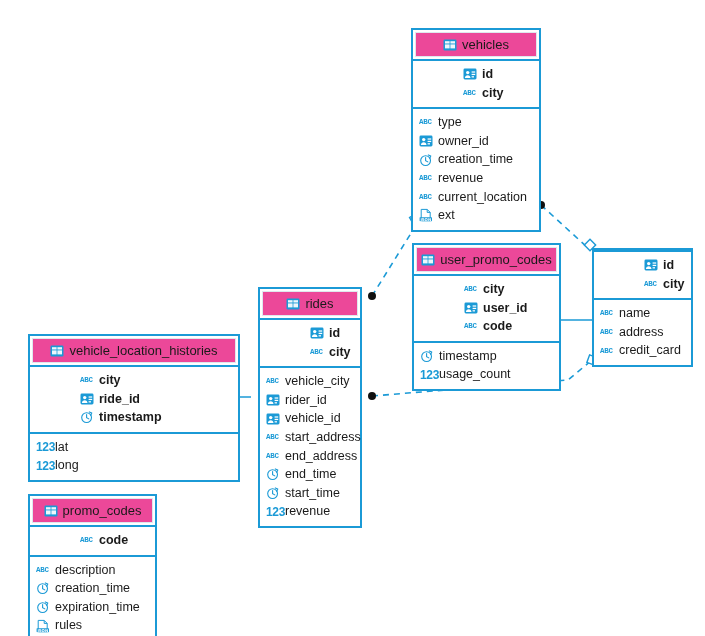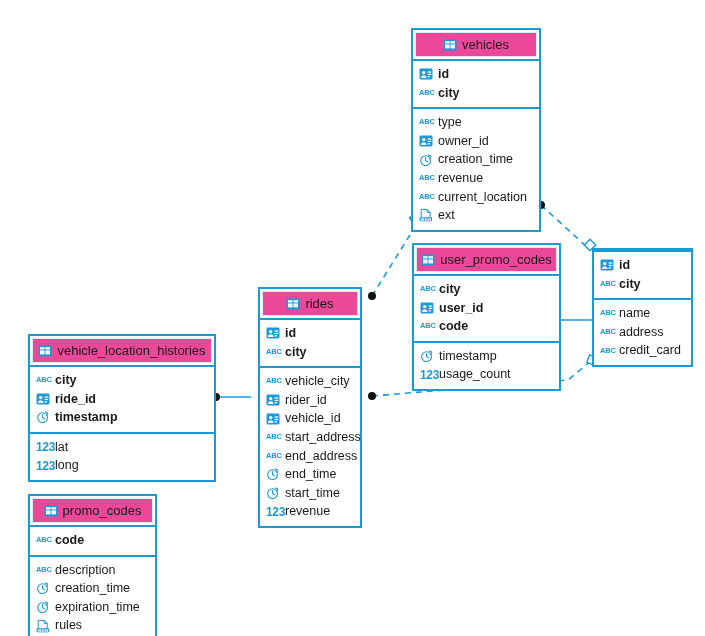--- a/index.html
+++ b/index.html
@@ -53,20 +53,21 @@
     font-size: 13px;
     color: #1a1a1a;
   }
 
   .section {
     box-sizing: border-box;
     padding: 4px 0 5px 0;
   }
   .section.keys {
     border-top: 2px solid #1b9ad6;
+    padding-left: 44px;
   }
   .section.cols {
     border-top: 2px solid #1b9ad6;
   }
 
   .field {
     display: flex;
     align-items: center;
     gap: 5px;
     height: 18.6px;
@@ -84,21 +85,21 @@
     width: 14px;
     height: 14px;
     flex: 0 0 14px;
     display: inline-block;
     position: relative;
     line-height: 0;
   }
   .ic svg { display: block; }
 
   .ic-abc {
-    font-family: Liberation Sans, sans-serif;
+    font-family: Liberation Mono, monospace;
     font-size: 7.5px;
     font-weight: bold;
     color: #1b9ad6;
     letter-spacing: -0.2px;
     line-height: 14px;
     text-align: left;
     height: 14px;
   }
   .ic-123 {
     font-family: "Liberation Sans", sans-serif;
@@ -401,21 +402,21 @@
               </svg>
             </span>
             <span class="fname">start_time</span>
           </div>
           <div class="field">
             <span class="ic ic-123">123</span>
             <span class="fname">revenue</span>
           </div>
         </div>
       </div>
-      <div class="entity" style="left: 28px; top: 334px; width: 188px;">
+      <div class="entity" style="left: 28px; top: 334px; width: 212px;">
         <div class="entity-header">
           <span class="ic">
             <svg width="14" height="14" viewBox="0 0 14 14">
               <rect x="0.5" y="1.5" width="13" height="11" rx="1.2" fill="#1b9ad6"></rect>
               <rect x="2" y="3.2" width="4.6" height="2.3" fill="#ffffff" opacity="0.92"></rect>
               <rect x="7.4" y="3.2" width="4.6" height="2.3" fill="#ffffff" opacity="0.92"></rect>
               <rect x="2" y="6.4" width="4.6" height="4" fill="#ffffff" opacity="0.92"></rect>
               <rect x="7.4" y="6.4" width="4.6" height="4" fill="#ffffff" opacity="0.92"></rect>
             </svg>
           </span>

